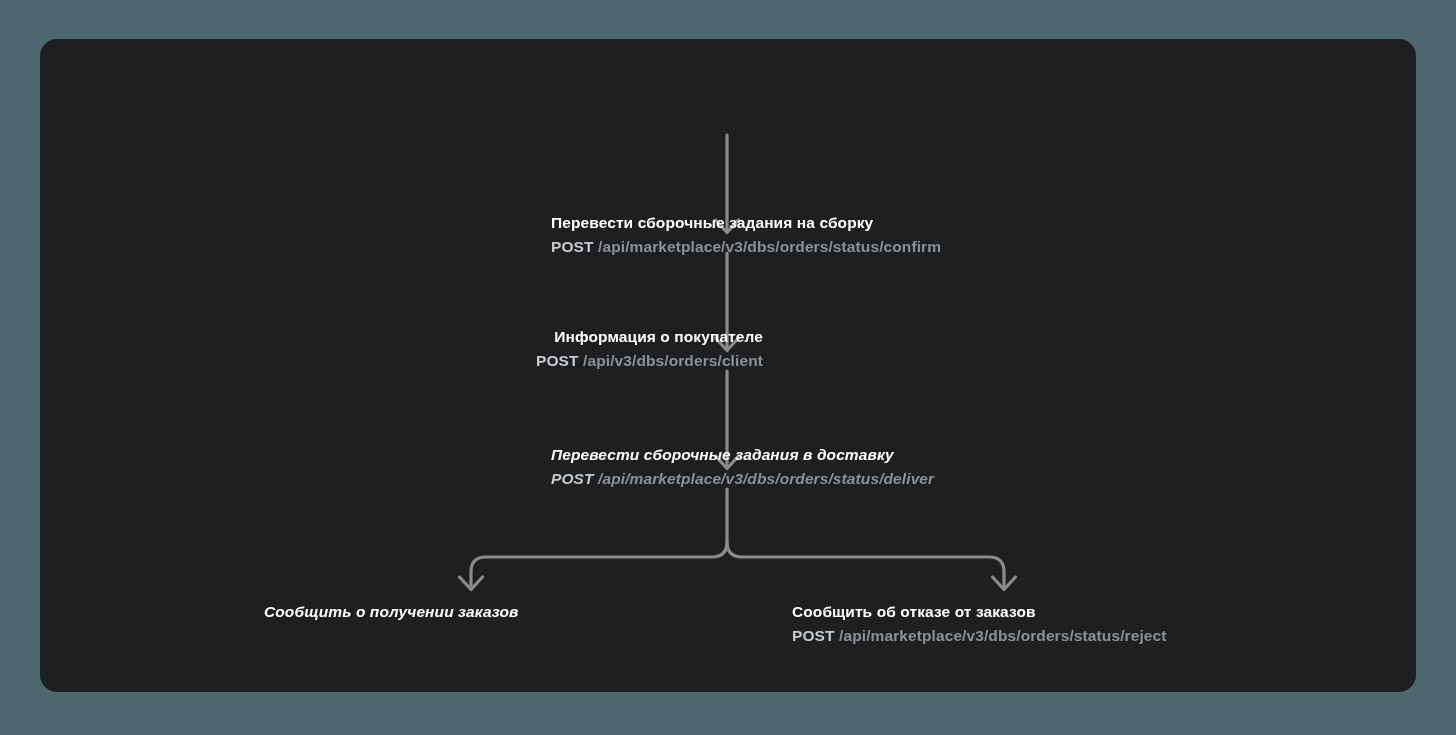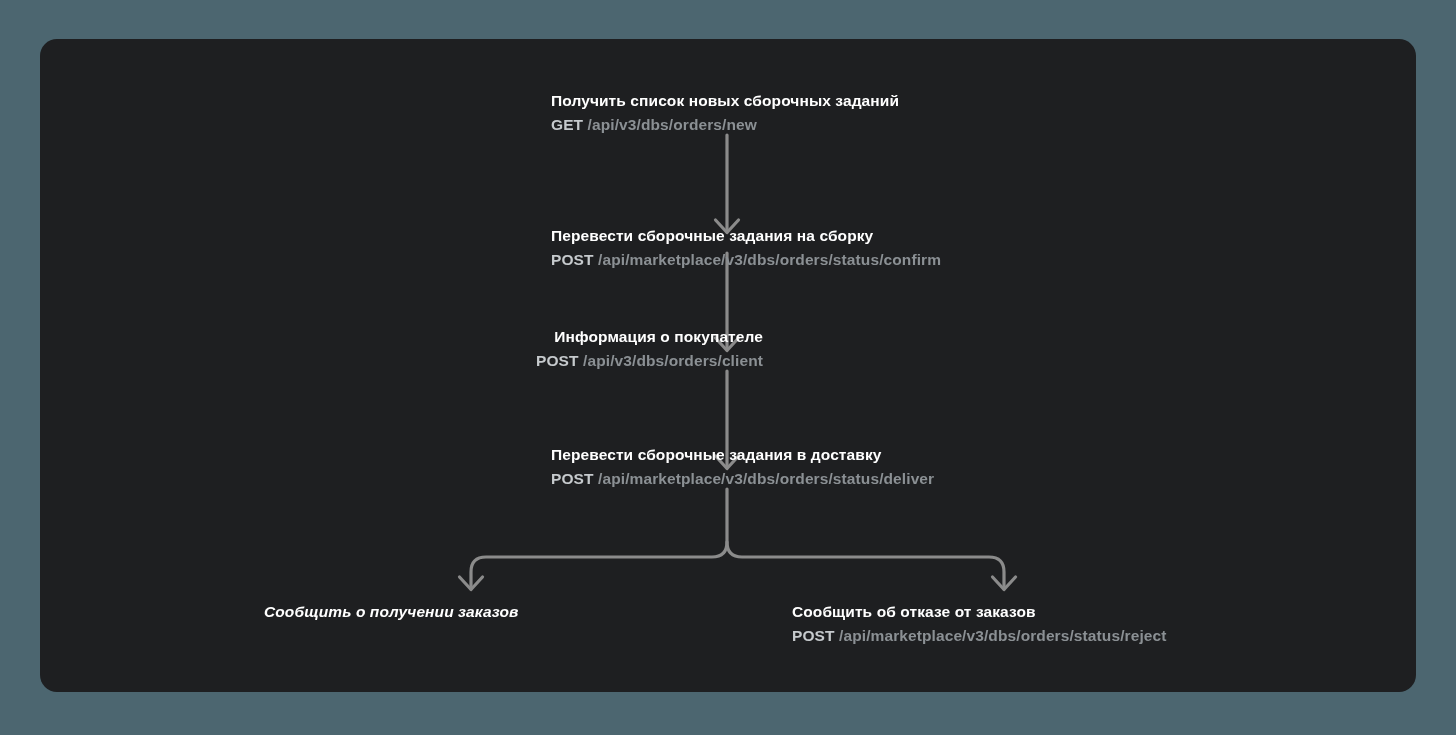--- a/index.html
+++ b/index.html
@@ -92,36 +92,32 @@
 
           <g>
             <path d="M 687 450 L 687 503 Q 687 518 672 518 L 446 518 Q 431 518 431 533 L 431 550"></path>
             <path d="M 687 503 Q 687 518 702 518 L 949 518 Q 964 518 964 533 L 964 550"></path>
             <path d="M 419.5 538 L 431 550.5 L 442.5 538"></path>
             <path d="M 952.5 538 L 964 550.5 L 975.5 538"></path>
           </g>
         </g>
       </svg>
 
-      <div class="node" style="left:511px; top:52px;">
-        <div class="node-title">Получить список новых сборочных заданий</div>
-        <div class="node-endpoint"><span class="method">GET</span> <span>/api/v3/dbs/orders/new</span></div>
-      </div>
 
-      <div class="node" style="left:511px; top:187px;">
+      <div class="node" style="left:511px; top:174px;">
         <div class="node-title">Перевести сборочные задания на сборку</div>
         <div class="node-endpoint"><span class="method">POST</span> <span>/api/marketplace/v3/dbs/orders/status/confirm</span></div>
       </div>
 
       <div class="node" style="left:496px; top:288px;text-align:right;">
         <div class="node-title">Информация о покупателе</div>
         <div class="node-endpoint"><span class="method">POST</span> <span>/api/v3/dbs/orders/client</span></div>
       </div>
 
-      <div class="node" style="left:511px; top:406px;">
+      <div class="node" style="left:511px; top:406px;font-style:italic;">
         <div class="node-title">Перевести сборочные задания в доставку</div>
         <div class="node-endpoint"><span class="method">POST</span> <span>/api/marketplace/v3/dbs/orders/status/deliver</span></div>
       </div>
 
       <div class="node" style="left:224px; top:563px;font-style:italic;">
         <div class="node-title">Сообщить о получении заказов</div>
       </div>
 
       <div class="node" style="left:752px; top:563px;">
         <div class="node-title">Сообщить об отказе от заказов</div>

